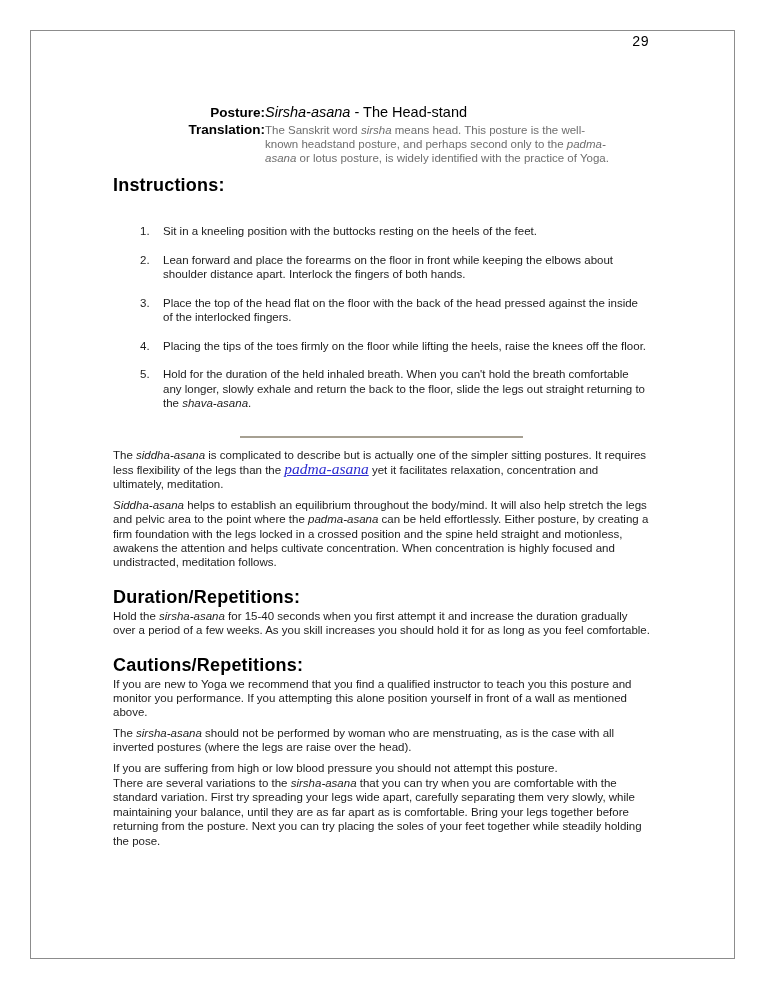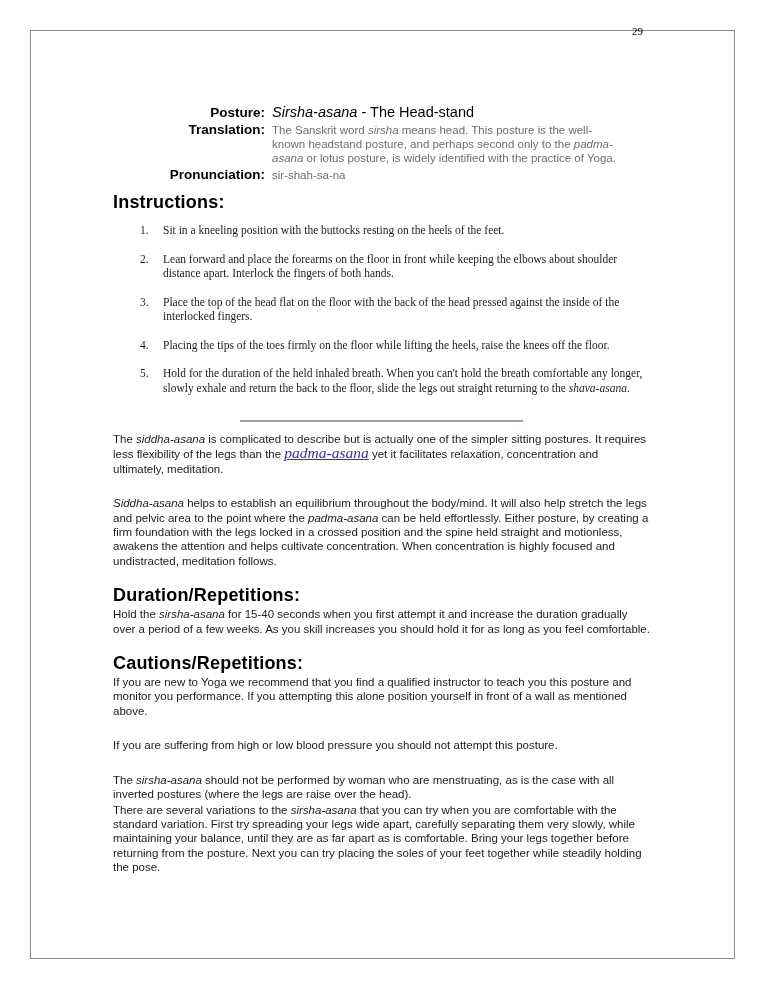--- a/index.html
+++ b/index.html
@@ -18,32 +18,31 @@
     font-family:"Liberation Sans",sans-serif;
     color:var(--text);
     overflow:hidden;
   }
   .page-border{
     position:absolute;left:30px;top:30px;
     width:705px;height:929px;
     border:1px solid var(--border);
   }
   .page-number{
-    position:absolute;top:25px;left:632px;
-    font-family:Liberation Serif, serif;
-    font-size:11px;color:#000;
+    position:absolute;top:34px;left:632px;
+    font-family:Liberation Mono, monospace;
+    font-size:14px;color:#000;
   }
   .content{
     position:absolute;left:113px;top:104px;width:537px;
   }
   
   .hdr-row{
     display:grid;
     grid-template-columns:152px 352px;
-    column-gap:7px;
     align-items:baseline;
     margin-bottom:2px;
   }
   .h-label{
     text-align:right;
     font-weight:bold;
     font-size:13.5px;
     color:#000;
     white-space:nowrap;
   }
@@ -59,23 +58,22 @@
   }
   .sec-h{
     font-size:18px;
     font-weight:bold;
     color:#000;
     letter-spacing:.2px;
   }
   .instructions-h{margin-top:10px;}
   ol.instructions{
     list-style:none;
-    margin-top:10px;
+    margin-top:28px;
     counter-reset:step;
-    font-family:Liberation Serif, serif;
   }
   ol.instructions li{
     position:relative;
     padding-left:50px;
     font-size:11.5px;
     line-height:14.5px;
     margin-bottom:14px;
     counter-increment:step;
   }
   ol.instructions li::before{
@@ -87,21 +85,21 @@
     width:283px;
     height:2px;
     background:var(--divider);
     margin:25px auto 10px auto;
   }
   .p{
     font-size:11.5px;
     line-height:14.4px;
     margin-top:1px;
   }
-  .gap-m{margin-top:20px;}
+  .gap-m{margin-top:6px;}
   .sec-gap{margin-top:17px;}
   .i{font-style:italic;}
   a.link{
     font-family:"Liberation Serif",serif;
     font-style:italic;
     font-size:15.5px;
     color:var(--link);
     text-decoration:underline;
   }
 </style>
@@ -116,24 +114,20 @@
 
     <div>
       <div class="hdr-row">
         <div class="h-label">Posture:</div>
         <div class="title-value"><span class="i">Sirsha-asana</span><span> - The Head-stand</span></div>
       </div>
       <div class="hdr-row">
         <div class="h-label">Translation:</div>
         <div class="muted-value"><span>The Sanskrit word </span><span class="i">sirsha</span><span> means head. This posture is the well-known headstand posture, and perhaps second only to the </span><span class="i">padma-asana</span><span> or lotus posture, is widely identified with the practice of Yoga.</span></div>
       </div>
-      <div class="hdr-row">
-        <div class="h-label">Pronunciation:</div>
-        <div class="muted-value">sir-shah-sa-na</div>
-      </div>
     </div>
 
     <div class="sec-h instructions-h">Instructions:</div>
     <ol class="instructions">
       <li><span>Sit in a kneeling position with the buttocks resting on the heels of the feet.</span></li>
       <li><span>Lean forward and place the forearms on the floor in front while keeping the elbows about shoulder distance apart. Interlock the fingers of both hands.</span></li>
       <li><span>Place the top of the head flat on the floor with the back of the head pressed against the inside of the interlocked fingers.</span></li>
       <li><span>Placing the tips of the toes firmly on the floor while lifting the heels, raise the knees off the floor.</span></li>
       <li><span>Hold for the duration of the held inhaled breath. When you can't hold the breath comfortable any longer, slowly exhale and return the back to the floor, slide the legs out straight returning to the </span><span class="i">shava-asana</span><span>.</span></li>
     </ol>
@@ -141,19 +135,19 @@
     <div class="divider"></div>
 
     <div class="p"><span>The </span><span class="i">siddha-asana</span><span> is complicated to describe but is actually one of the simpler sitting postures. It requires less flexibility of the legs than the </span><a class="i link" href="#">padma-asana</a><span> yet it facilitates relaxation, concentration and ultimately, meditation.</span></div>
     <div class="p gap-m"><span class="i">Siddha-asana</span><span> helps to establish an equilibrium throughout the body/mind. It will also help stretch the legs and pelvic area to the point where the </span><span class="i">padma-asana</span><span> can be held effortlessly. Either posture, by creating a firm foundation with the legs locked in a crossed position and the spine held straight and motionless, awakens the attention and helps cultivate concentration. When concentration is highly focused and undistracted, meditation follows.</span></div>
 
     <div class="sec-h sec-gap">Duration/Repetitions:</div>
     <div class="p"><span>Hold the </span><span class="i">sirsha-asana</span><span> for 15-40 seconds when you first attempt it and increase the duration gradually over a period of a few weeks. As you skill increases you should hold it for as long as you feel comfortable.</span></div>
 
     <div class="sec-h sec-gap">Cautions/Repetitions:</div>
     <div class="p"><span>If you are new to Yoga we recommend that you find a qualified instructor to teach you this posture and monitor you performance. If you attempting this alone position yourself in front of a wall as mentioned above.</span></div>
+    <div class="p gap-m"><span>The </span><span class="i">sirsha-asana</span><span> should not be performed by woman who are menstruating, as is the case with all inverted postures (where the legs are raise over the head).</span></div>
     <div class="p gap-m"><span>If you are suffering from high or low blood pressure you should not attempt this posture.</span></div>
-    <div class="p gap-m"><span>The </span><span class="i">sirsha-asana</span><span> should not be performed by woman who are menstruating, as is the case with all inverted postures (where the legs are raise over the head).</span></div>
 
     <div class="p"><span>There are several variations to the </span><span class="i">sirsha-asana</span><span> that you can try when you are comfortable with the standard variation. First try spreading your legs wide apart, carefully separating them very slowly, while maintaining your balance, until they are as far apart as is comfortable. Bring your legs together before returning from the posture. Next you can try placing the soles of your feet together while steadily holding the pose.</span></div>
 
   </div>
 </div>
 
 </body></html>

